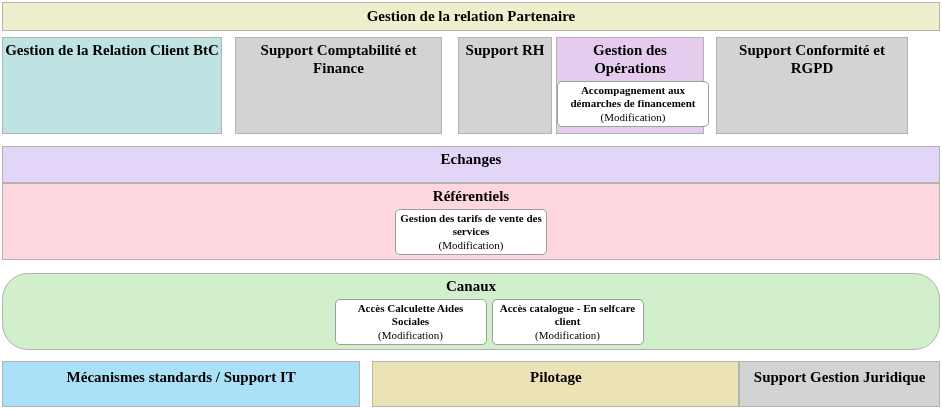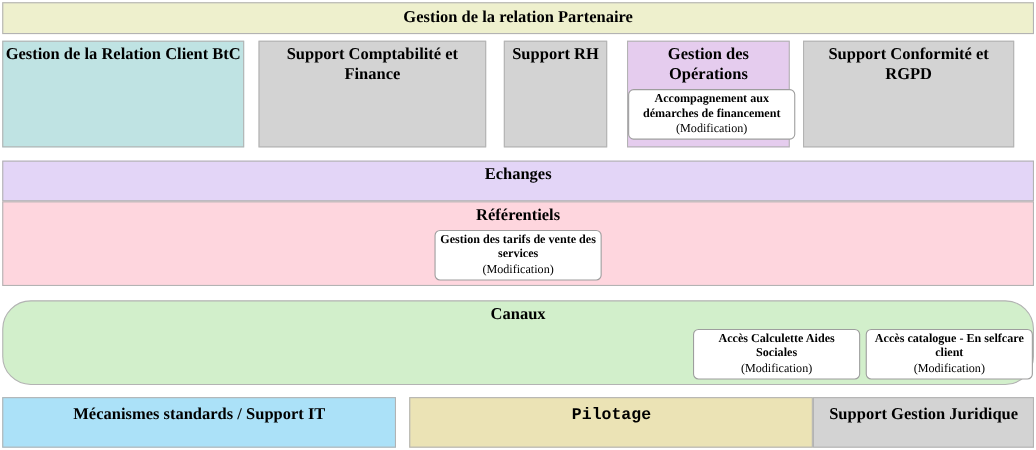--- a/index.html
+++ b/index.html
@@ -45,21 +45,21 @@
   }
   .domains-row .block{
     height:97px;
     padding-top:3px;
     font-size:15px;
     line-height:1.2;
   }
   .b-btc{width:220px;}
   .b-compta{width:207px;margin-left:13px;}
   .b-rh{width:94px;margin-left:16px;}
-  .b-ops{width:148px;margin-left:18px;}
+  .b-ops{width:148px;margin-left:4px;}
   .b-rgpd{width:192px;margin-left:12px;}
 
   .echanges-row{
     height:37px;
     line-height:25px;
     font-size:15px;
   }
   .referentiels-row{
     height:77px;
     padding-top:3px;
@@ -78,40 +78,40 @@
   .bottom-row{
     display:flex;
   }
   .bottom-row .block{
     height:46px;
     padding-top:7px;
     font-size:15px;
     line-height:1.15;
   }
   .b-it{width:377px;}
-  .b-pilotage{width:386px;margin-left:12px;font-family:Liberation Mono, monospace;}
+  .b-pilotage{width:386px;margin-left:12px;}
   .b-juridique{width:211px;}
 
   
   .subbox{
     display:inline-block;
     vertical-align:top;
     width:152px;
     background:#ffffff;
     border:1px solid #9e9e9e;
     border-radius:5px;
     padding:2px 3px;
     margin-top:4px;
     font-size:11px;
     line-height:1.22;
     box-sizing:border-box;
   }
   .subbox .sub-title{font-weight:bold;}
   .subbox .sub-status{font-weight:normal;}
-  .subbox-pair{display:flex;justify-content:flex-end;gap:5px;padding-left:36px;}
+  .subbox-pair{display:flex;justify-content:center;gap:5px;padding-left:36px;}
   .subbox-pair .subbox{margin-top:4px;}
 </style>
 </head>
 <body>
 
 <div class="wrap">
 
   <div class="block banner c-banner">
     <span>Gestion de la relation Partenaire</span>
   </div>

